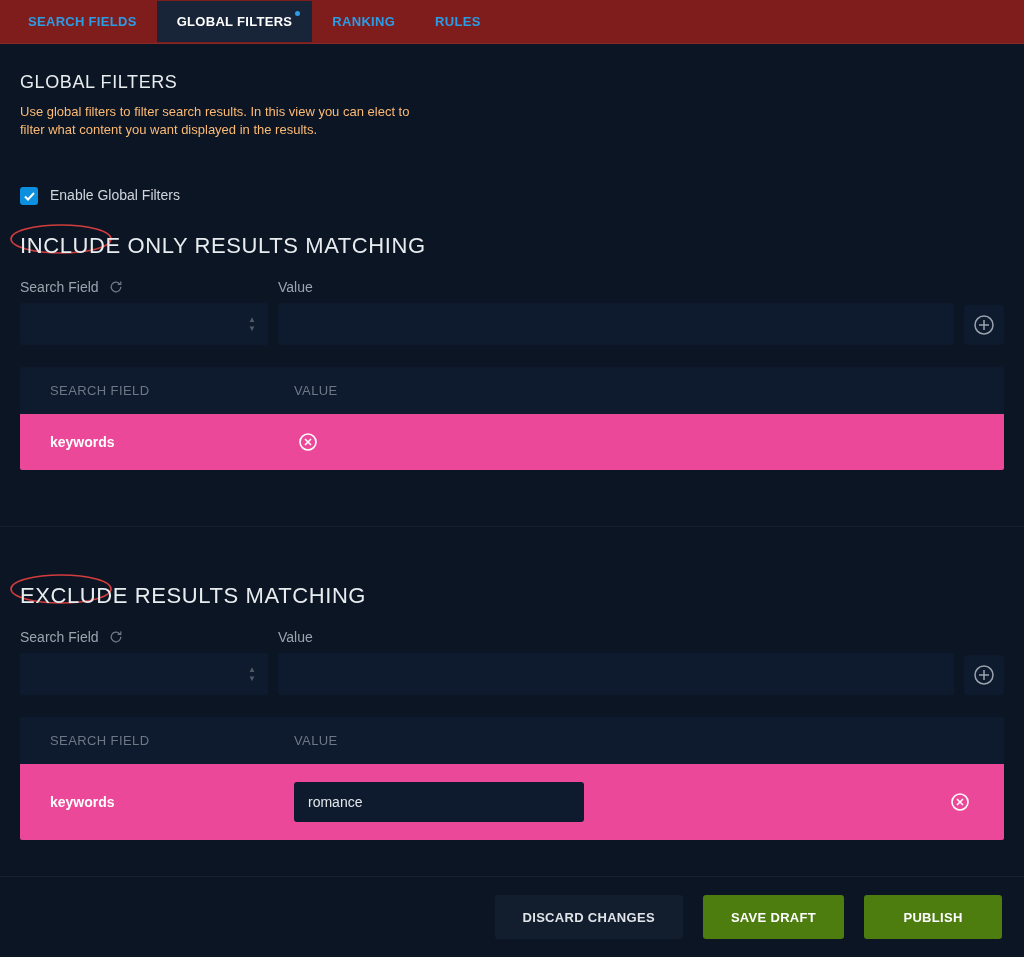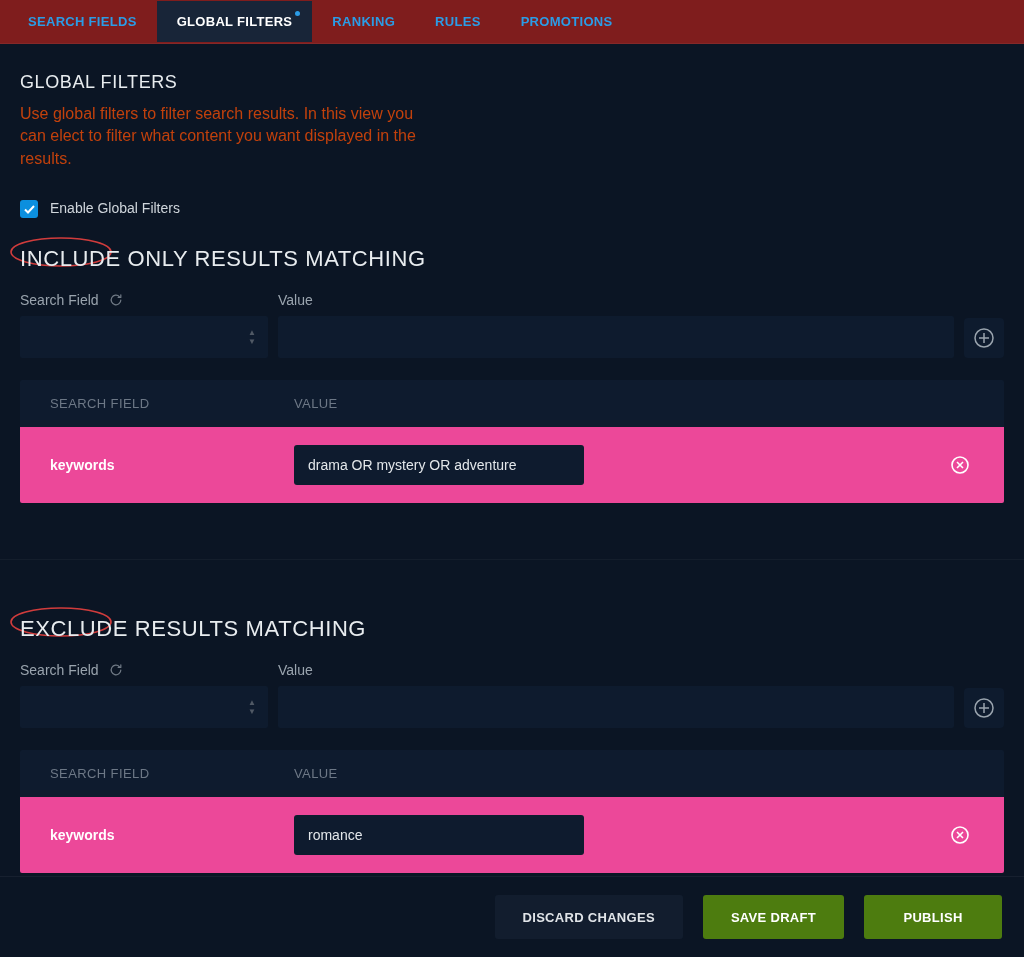--- a/index.html
+++ b/index.html
@@ -46,25 +46,25 @@
     padding: 28px 20px 0 20px;
   }
   .page-title {
     font-size: 18px;
     letter-spacing: 0.6px;
     color: #e8ecef;
     font-weight: 400;
     margin-bottom: 10px;
   }
   .page-desc {
-    color: #c2410c;
-    font-size: 16px;
+    color: #fdba74;
+    font-size: 13px;
     line-height: 1.4;
     max-width: 400px;
-    margin-bottom: 30px;
+    margin-bottom: 48px;
   }
   .checkbox-row {
     display: flex;
     align-items: flex-start;
     gap: 12px;
     margin-bottom: 28px;
   }
   .checkbox {
     width: 18px;
     height: 18px;
@@ -238,21 +238,20 @@
 <body>
 
 <div class="tabs">
   <div class="tab">SEARCH FIELDS</div>
   <div class="tab active">
     <span>GLOBAL FILTERS</span>
     <span class="tab-dot"></span>
   </div>
   <div class="tab">RANKING</div>
   <div class="tab">RULES</div>
-  <div class="tab">PROMOTIONS</div>
 </div>
 
 <div class="page">
 
   <div class="page-title">GLOBAL FILTERS</div>
   <div class="page-desc">Use global filters to filter search results. In this view you can elect to filter what content you want displayed in the results.</div>
 
   <div class="checkbox-row">
     <div class="checkbox">
       <svg width="11" height="9" viewBox="0 0 11 9" fill="none">
@@ -293,23 +292,20 @@
     </div>
   </div>
 
   <div class="table">
     <div class="table-head">
       <div class="th th-field">SEARCH FIELD</div>
       <div class="th th-value">VALUE</div>
     </div>
     <div class="table-row">
       <div class="td-field">keywords</div>
-      <div class="td-value">
-        <span class="value-chip">drama OR mystery OR adventure</span>
-      </div>
       <div class="td-remove">
         <svg width="20" height="20" viewBox="0 0 20 20" fill="none">
             <circle cx="10" cy="10" r="8" stroke-width="1.6"></circle>
             <path d="M7 7l6 6M13 7l-6 6" stroke-width="1.6"></path>
           </svg>
       </div>
     </div>
   </div>
 
   <div class="section-gap"></div>

